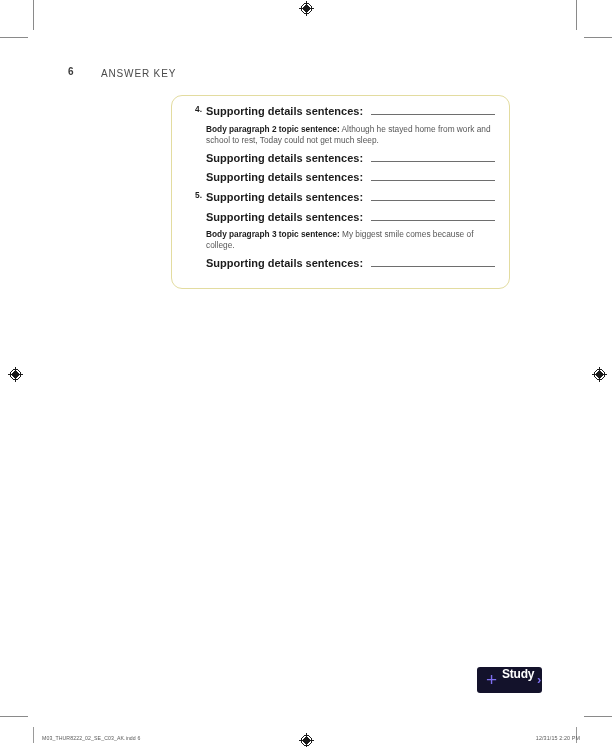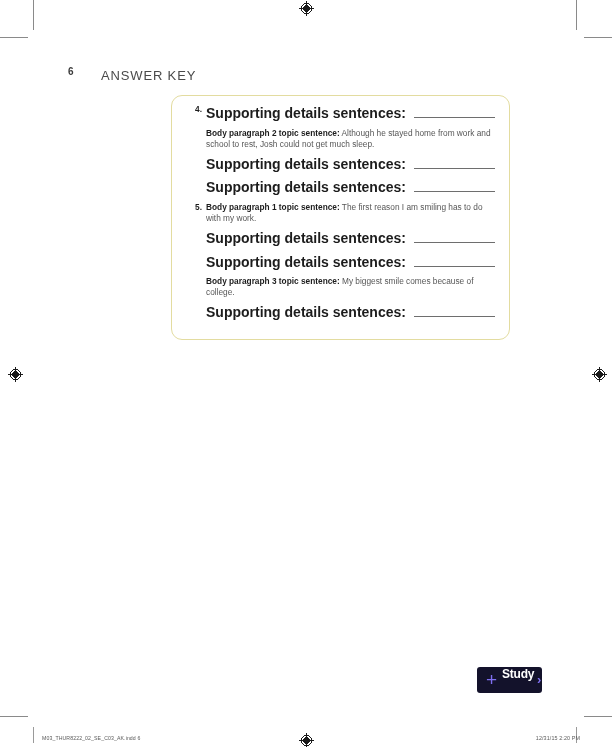--- a/index.html
+++ b/index.html
@@ -57,21 +57,21 @@
     position: absolute;
     left: 68px; top: 0;
     font-size: 10px;
     font-weight: bold;
     color: #3b3b3b;
     letter-spacing: 0.2px;
   }
   .runhead-label {
     position: absolute;
     left: 101px; top: 2px;
-    font-size: 13px;
+    font-size: 10px;
     color: #4a4a4a;
     letter-spacing: 0.85px;
   }
 
   
   .answer-box {
     position: absolute;
     left: 171px;
     top: 95px;
     width: 339px;
@@ -110,21 +110,21 @@
   .field .lbl {
     font-weight: bold;
     color: #1c1c1c;
   }
   .field .val { color: #575757; }
 
   .blank-field {
     display: flex;
     align-items: baseline;
     margin-bottom: 5px;
-    font-size: 14px;
+    font-size: 11px;
     line-height: 1.33;
     text-align: center;
   }
   .blank-field .lbl {
     font-weight: bold;
     color: #1c1c1c;
     white-space: nowrap;
     flex: 0 0 auto;
   }
   .blank-rule {
@@ -222,33 +222,32 @@
   </div>
 
   <div class="answer-box">
     <ol class="qlist" id="qlist">
         <li>
           <span class="qnum">4.</span>
           <div class="blank-field">
             <span class="lbl">Supporting details sentences:</span>
             <span class="blank-rule"></span>
           </div>
-          <div class="field"><span class="lbl">Body paragraph 2 topic sentence:</span><span class="val"> Although he stayed home from work and school to rest, Josh could not get much sleep.</span></div>
+          <div class="field"><span class="lbl">Body paragraph 2 topic sentence:</span><span class="val"> Although he stayed home from work and school to rest, Today could not get much sleep.</span></div>
           <div class="blank-field">
             <span class="lbl">Supporting details sentences:</span>
             <span class="blank-rule"></span>
           </div>
           <div class="blank-field">
             <span class="lbl">Supporting details sentences:</span>
             <span class="blank-rule"></span>
           </div>
         </li>
         <li>
           <span class="qnum">5.</span>
-          <div class="field"><span class="lbl">Body paragraph 1 topic sentence:</span><span class="val"> The first reason I am smiling has to do with my work.</span></div>
           <div class="blank-field">
             <span class="lbl">Supporting details sentences:</span>
             <span class="blank-rule"></span>
           </div>
           <div class="blank-field">
             <span class="lbl">Supporting details sentences:</span>
             <span class="blank-rule"></span>
           </div>
           <div class="field"><span class="lbl">Body paragraph 3 topic sentence:</span><span class="val"> My biggest smile comes because of college.</span></div>
           <div class="blank-field">

